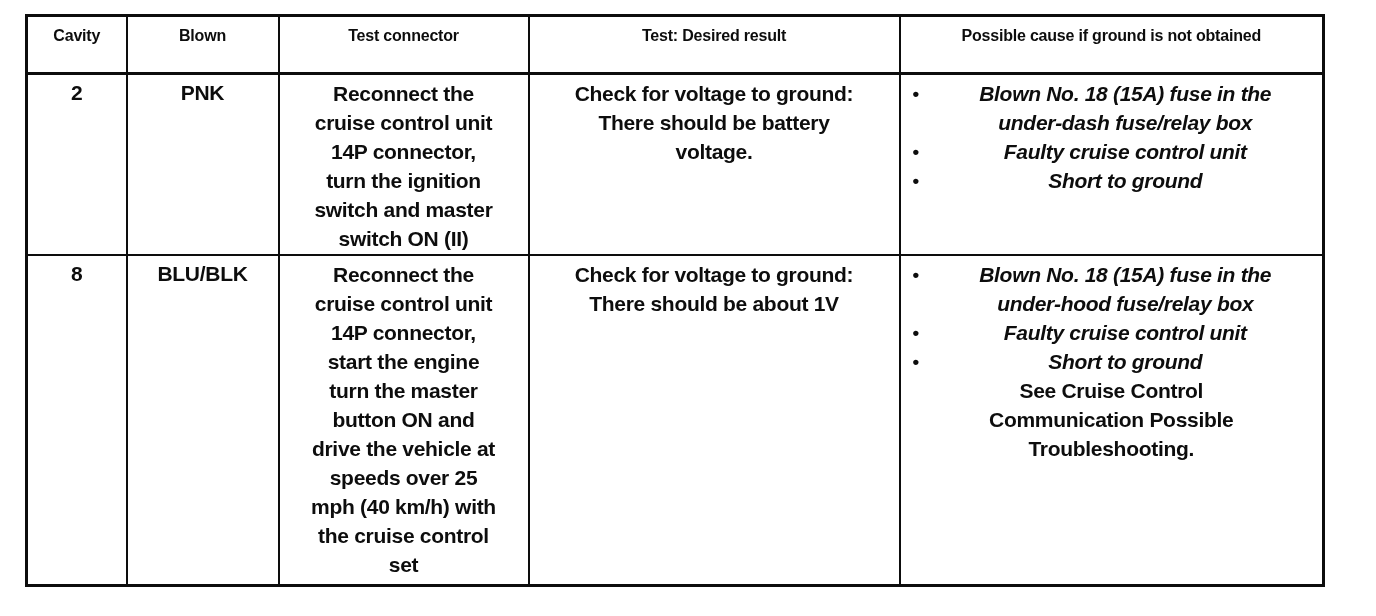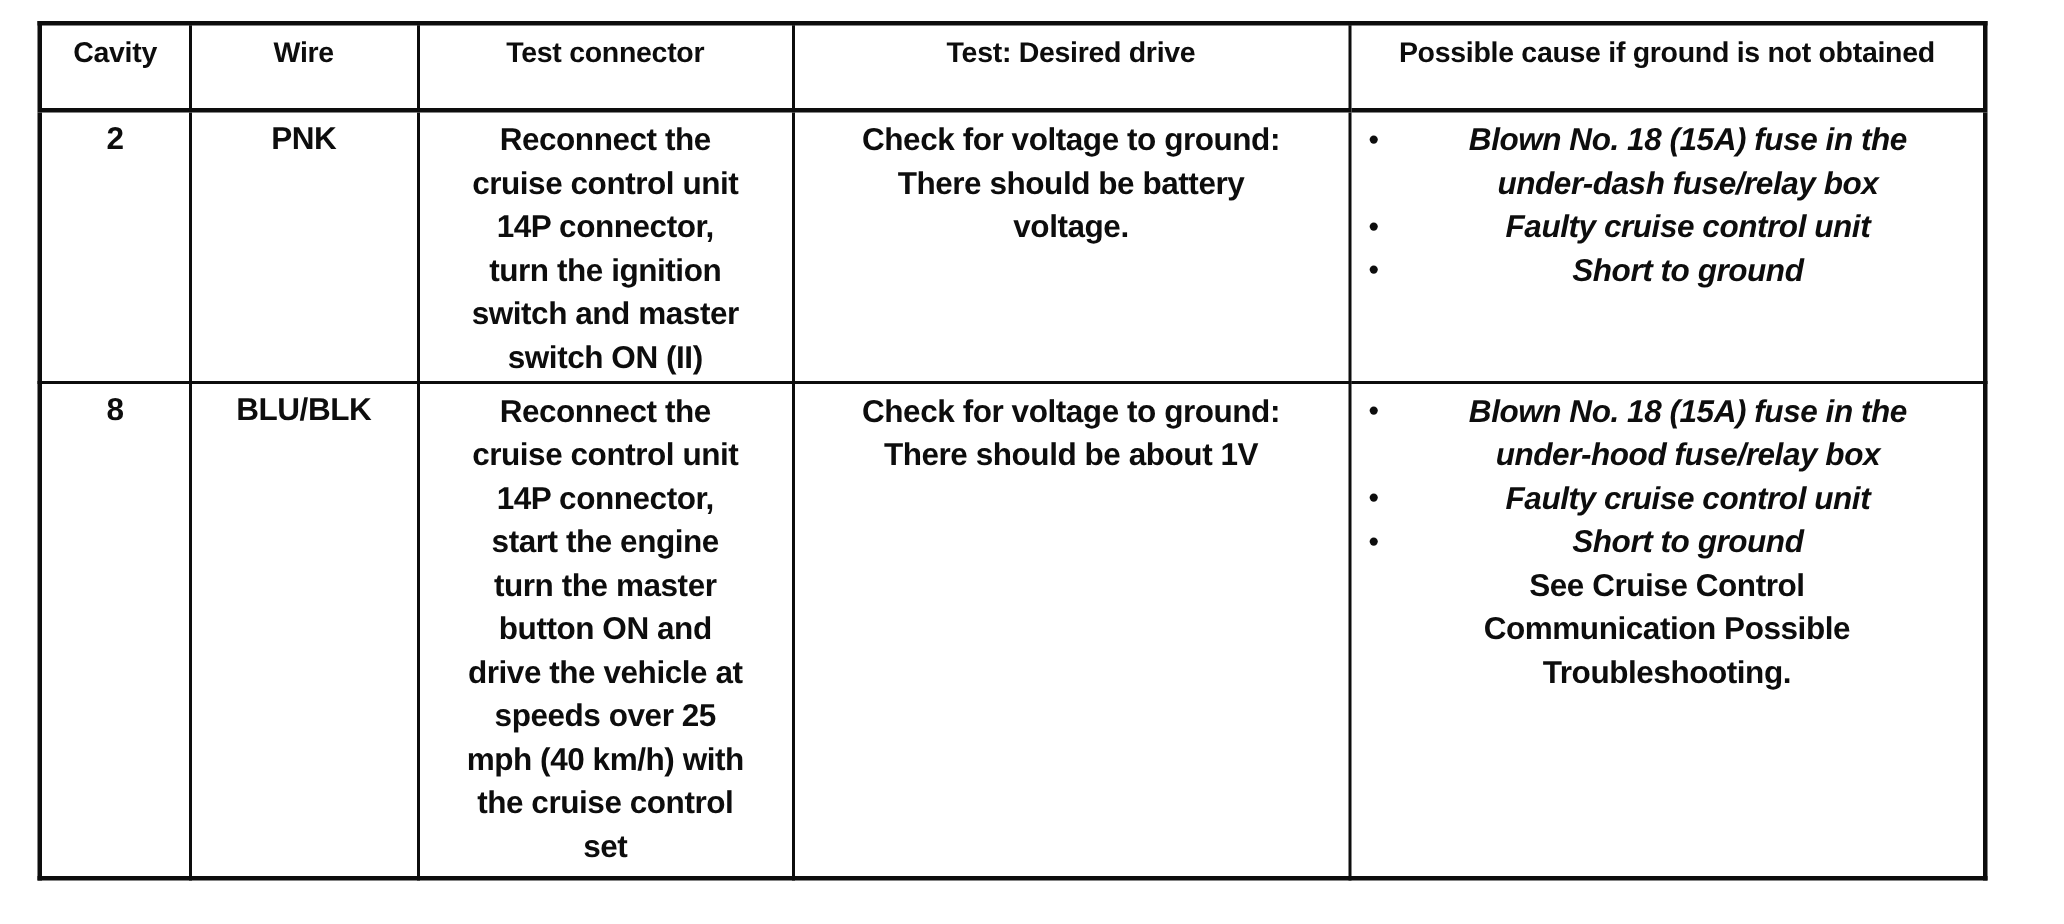--- a/index.html
+++ b/index.html
@@ -34,21 +34,21 @@
   }
   table.tt thead tr {
     height: 58px;
   }
   table.tt thead th {
     border-bottom-width: 3px;
   }
   table.tt tr.row-1 { height: 181px; }
   table.tt tr.row-2 { height: 331px; }
   th {
-    font-size: 19px;
+    font-size: 16px;
     font-weight: bold;
     text-align: center;
     vertical-align: top;
     padding: 5px 6px 0 6px;
     line-height: 28px;
     letter-spacing: -0.2px;
   }
   td {
     font-size: 21px;
     font-weight: bold;
@@ -94,23 +94,23 @@
     <colgroup>
       <col style="width:100px">
       <col style="width:152px">
       <col style="width:250px">
       <col style="width:371px">
       <col style="width:424px">
     </colgroup>
     <thead>
       <tr>
         <th>Cavity</th>
-        <th>Wire</th>
+        <th>Blown</th>
         <th>Test connector</th>
-        <th>Test: Desired drive</th>
+        <th>Test: Desired result</th>
         <th>Possible cause if ground is not obtained</th>
       </tr>
     </thead>
     <tbody>
       <tr class="row-1">
         <td class="c-center">2</td>
         <td class="c-center">PNK</td>
         <td class="pre">Reconnect the
 cruise control unit
 14P connector,

